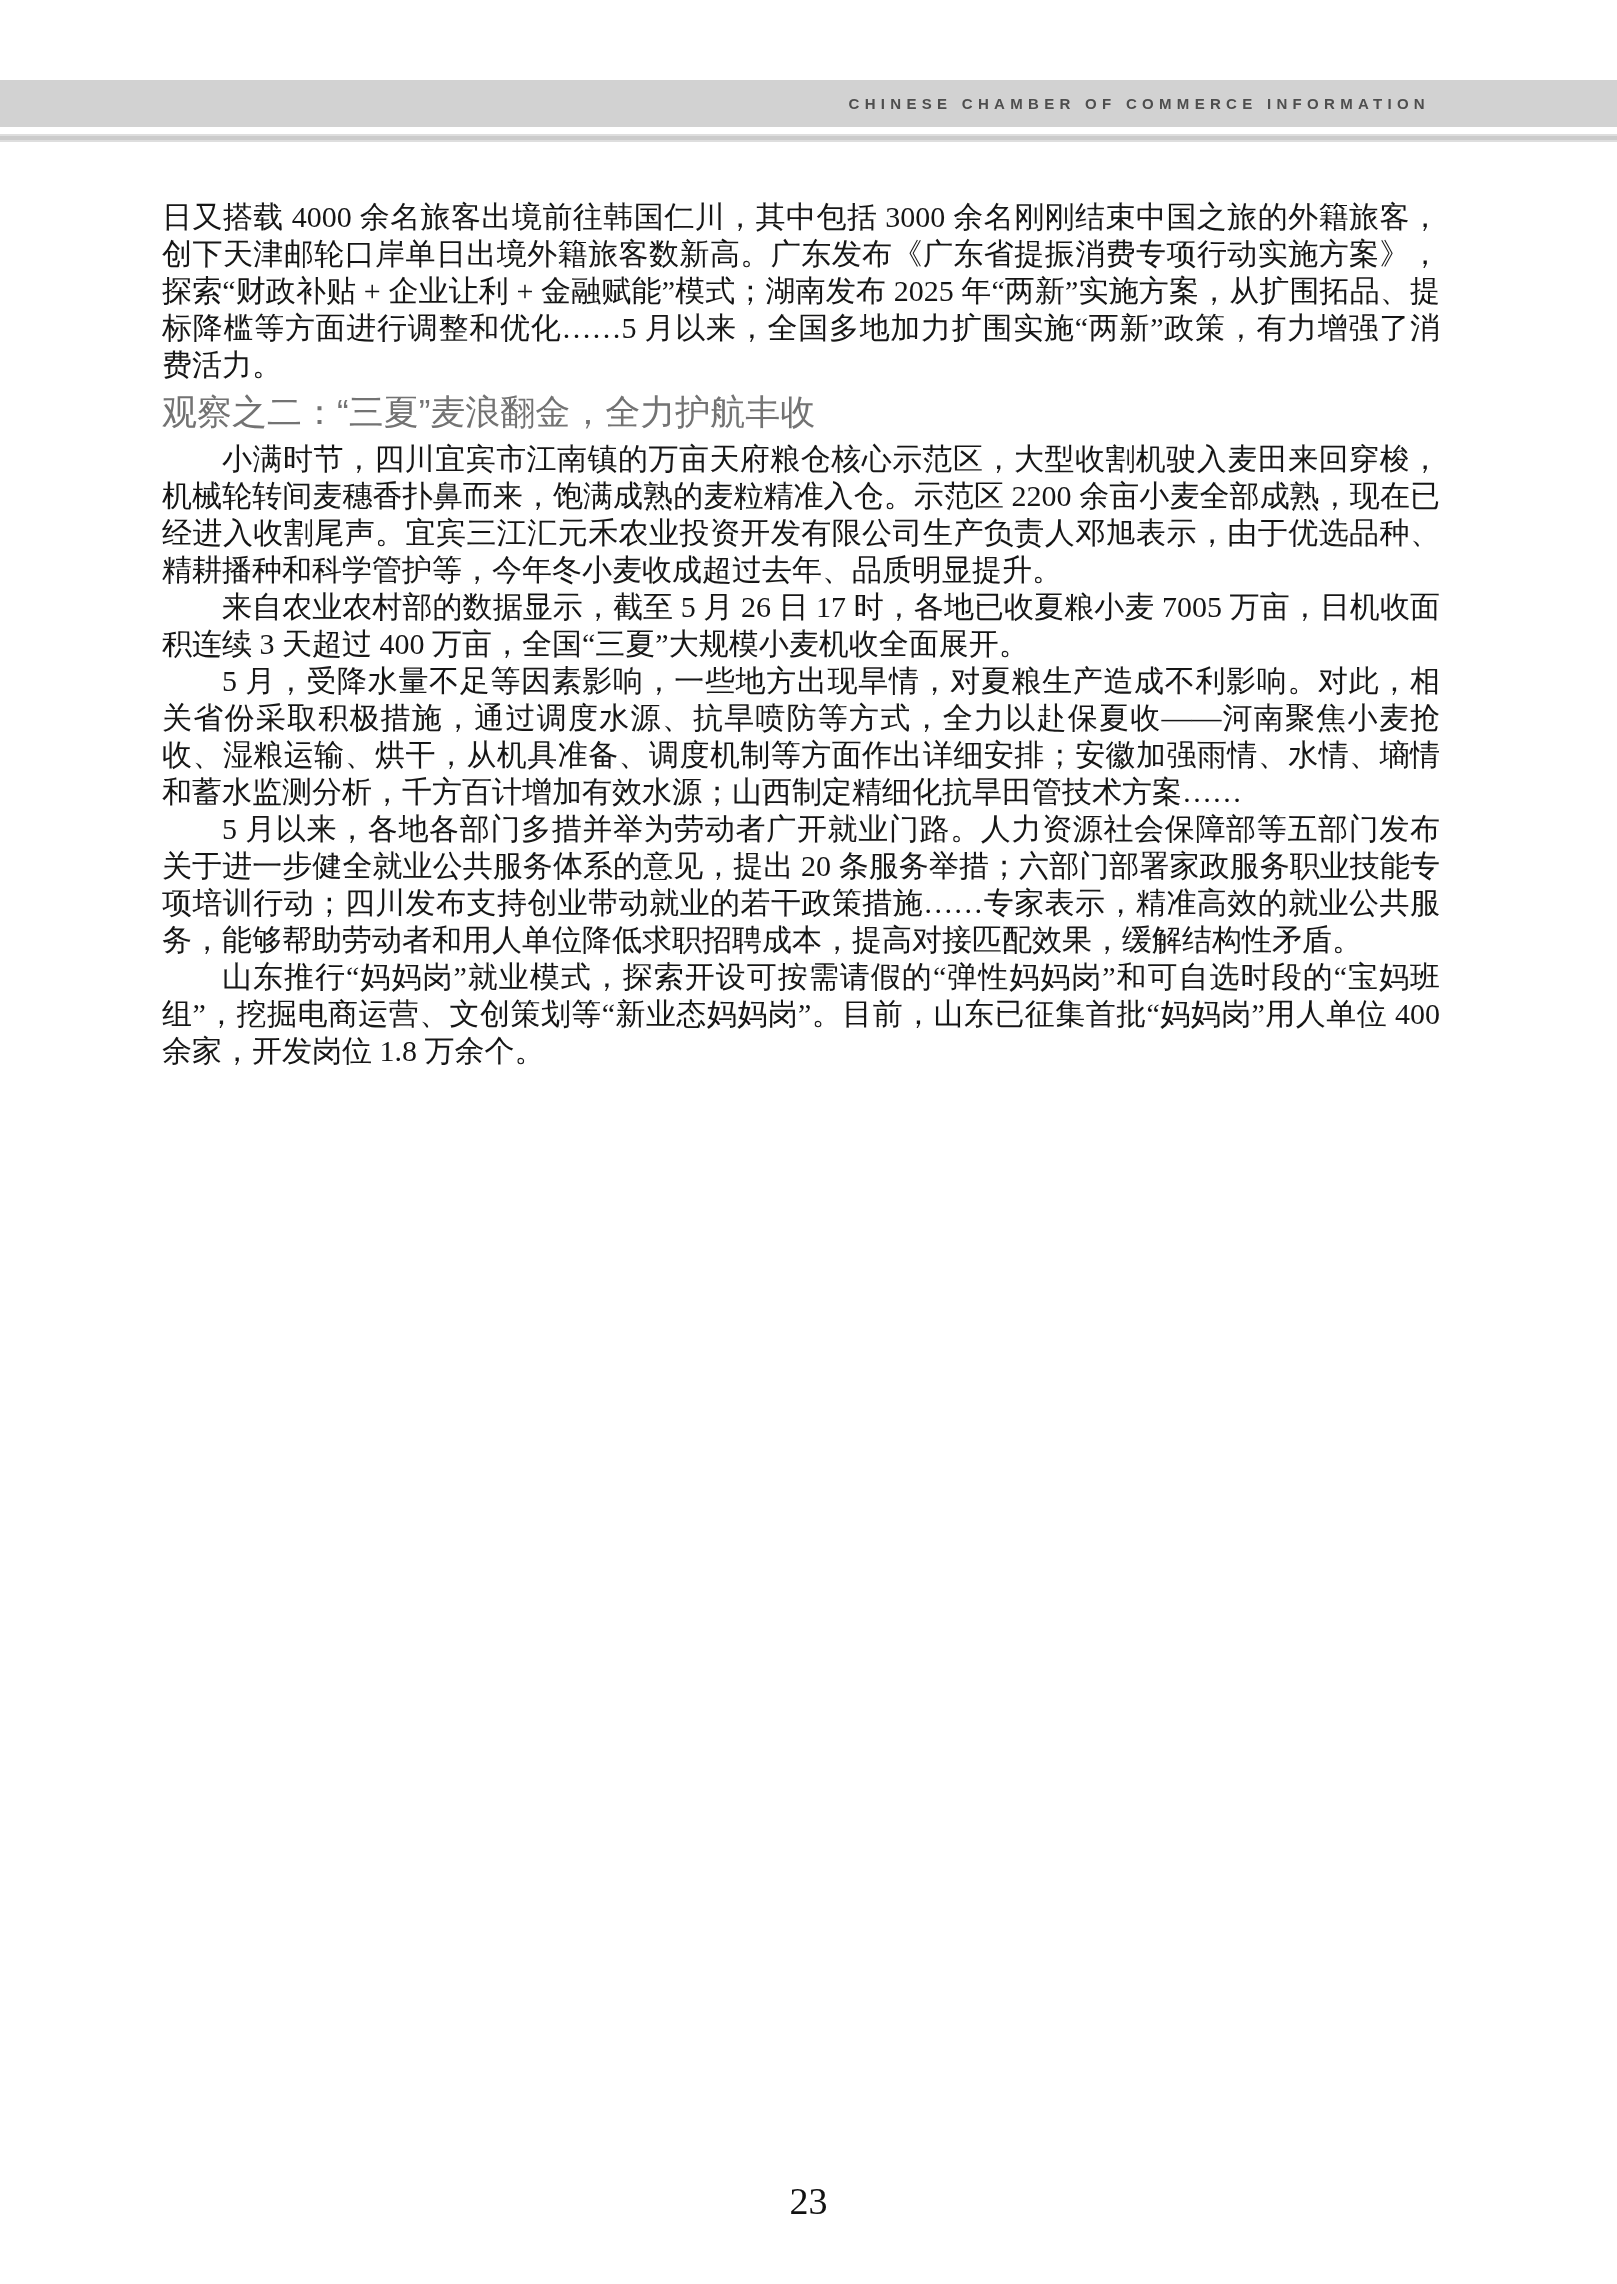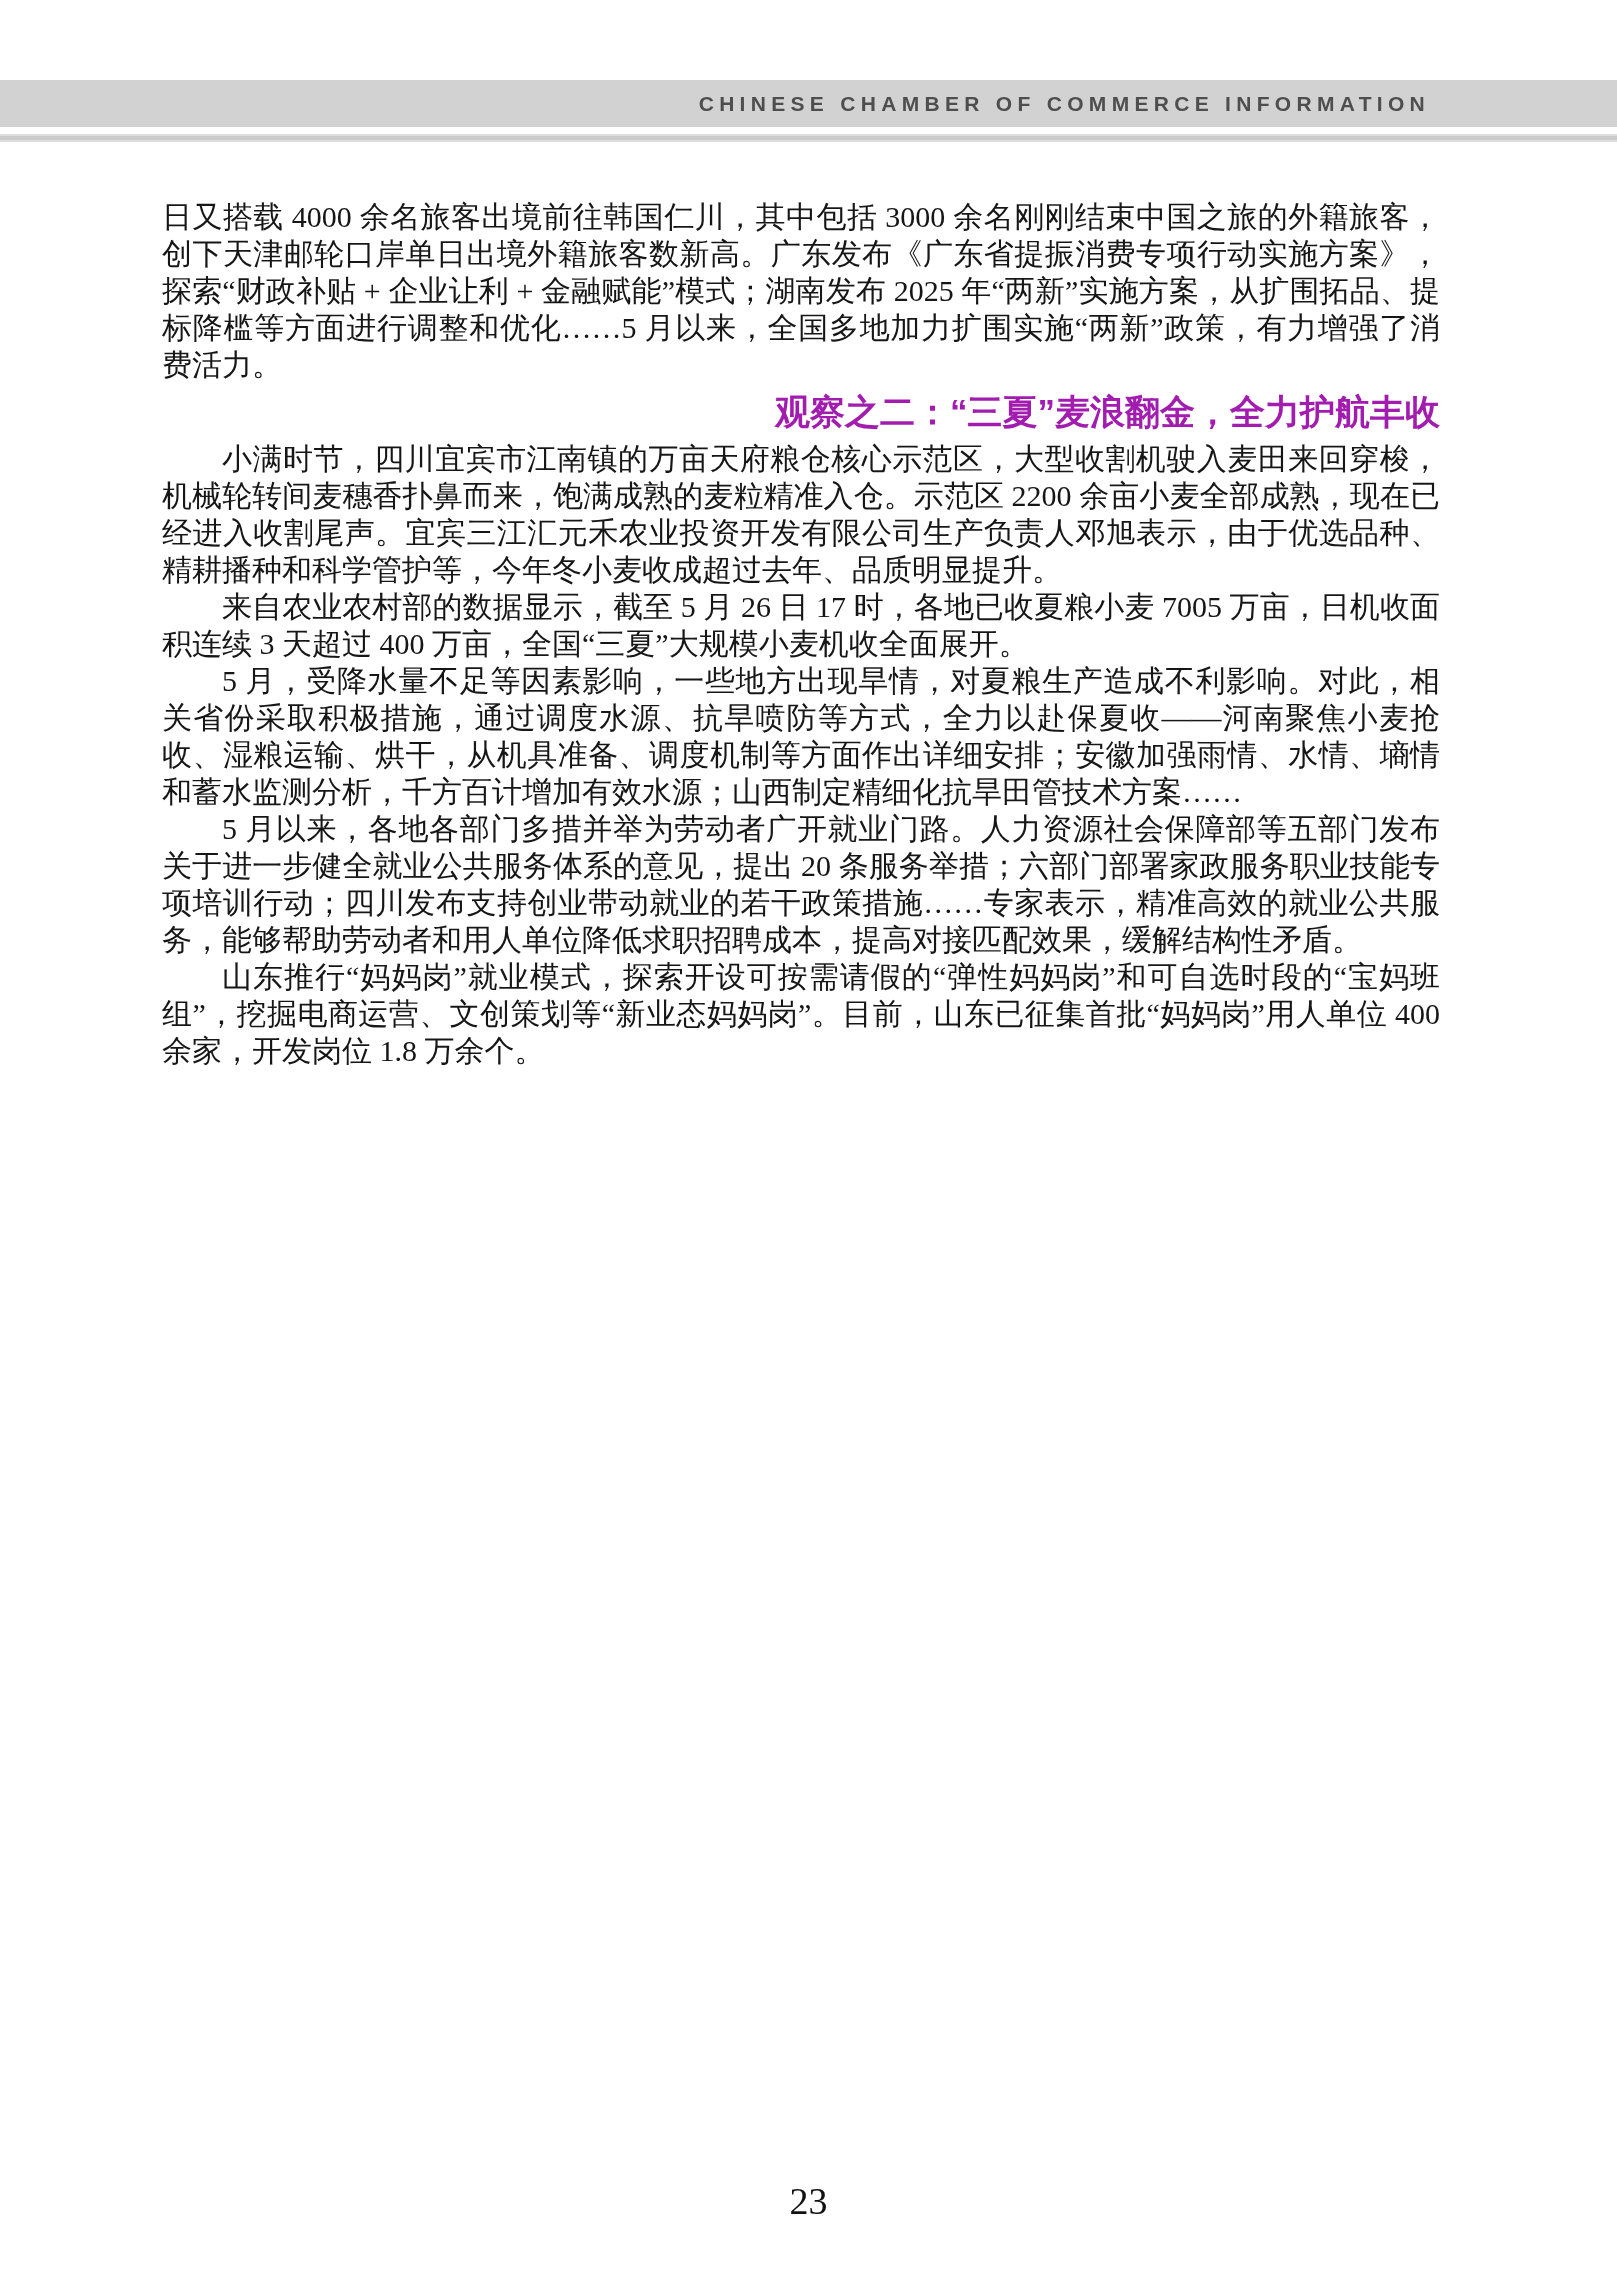--- a/index.html
+++ b/index.html
@@ -13,44 +13,44 @@
   }
   
   .header-band{
     position:absolute;top:80px;left:0;right:0;height:47px;
     background:#d2d2d2;
     display:flex;align-items:center;justify-content:flex-end;
     padding-right:187px;box-sizing:border-box;
   }
   .header-band .banner-text{
     font-family:"Liberation Sans","DejaVu Sans",sans-serif;
-    font-size:21px;font-weight:600;letter-spacing:5.3px;
+    font-size:15px;font-weight:600;letter-spacing:5.3px;
     color:#4e4e4e;white-space:nowrap;
   }
   .header-rule{
     position:absolute;top:134px;left:0;right:0;height:8.3px;
     background:linear-gradient(#dedede 0 27%,#cbcbcb 27% 73%,#dedede 73% 100%);
   }
   
   .content{
     position:absolute;left:162px;right:177px;top:198px;
   }
   .para{
     margin:0;
     font-size:30px;line-height:37px;
     text-align:justify;
   }
   .para.indent{text-indent:2em;}
   .heading{
     margin:0;
     font-size:35px;line-height:57px;
-    text-align:right;
-    font-weight:700;
+    text-align:left;
+    font-weight:400;
     font-family:"Liberation Sans","DejaVu Sans",sans-serif;
-    color:#a21caf;
+    color:#737373;
   }
   
   .page-number{
     position:absolute;left:0;right:0;top:2182px;
     text-align:center;
     font-size:38px;line-height:39px;
     color:#111111;
   }
 </style>
 </head>

